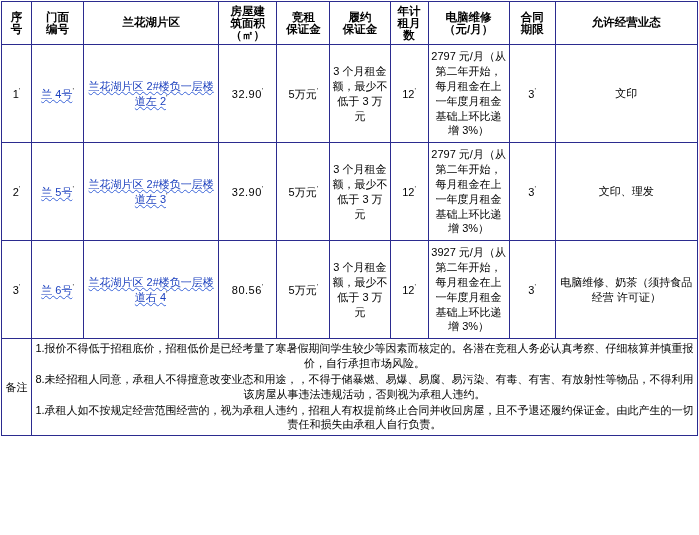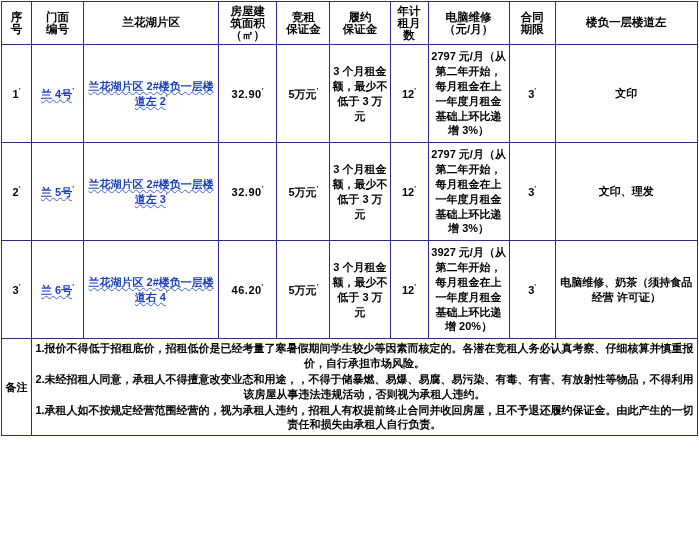--- a/index.html
+++ b/index.html
@@ -25,21 +25,21 @@
     margin: 1px 0 0 1px;
     table-layout: fixed;
   }
   table.doc td, table.doc th {
     border: 1px solid #2b2b8f;
     padding: 2px 2px;
     font-size: 11px;
     line-height: 1.35;
     vertical-align: middle;
     text-align: center;
-    font-weight: bold;
+    font-weight: normal;
     word-wrap: break-word;
     color: #000;
   }
   table.doc th {
     font-weight: bold;
     font-size: 11.5px;
     padding: 3px 2px;
   }
   .seq-stack {
     display: block;
@@ -126,21 +126,21 @@
           <span class="seq-stack">数</span>
         </th>
         <th>
           <span class="seq-stack">电脑维修</span>
           <span class="seq-stack">（元/月）</span>
         </th>
         <th>
           <span class="seq-stack">合同</span>
           <span class="seq-stack">期限</span>
         </th>
-        <th>楼负一层楼道左</th>
+        <th>允许经营业态</th>
       </tr>
     </thead>
     <tbody>
       <tr style="height:98px">
         <td><span>1</span><span class="tiny-mark">'</span></td>
         <td><span class="wavy">兰 4号</span><span class="tiny-mark">'</span></td>
         <td><span class="wavy">兰花湖片区 2#楼负一层楼道左 2</span><span class="tiny-mark">'</span></td>
         <td class="amount"><span>32.90</span><span class="tiny-mark">'</span></td>
         <td><span>5万元</span><span class="tiny-mark">'</span></td>
         <td class="dur-block"><span>3 个月租金额，最少不低于 3 万元</span></td>
@@ -158,31 +158,31 @@
         <td class="dur-block"><span>3 个月租金额，最少不低于 3 万元</span></td>
         <td><span>12</span><span class="tiny-mark">'</span></td>
         <td class="price-block"><span>2797 元/月（从第二年开始，每月租金在上一年度月租金基础上环比递增 3%）</span></td>
         <td><span>3</span><span class="tiny-mark">'</span></td>
         <td><span>文印、理发</span></td>
       </tr>
       <tr style="height:98px">
         <td><span>3</span><span class="tiny-mark">'</span></td>
         <td><span class="wavy">兰 6号</span><span class="tiny-mark">'</span></td>
         <td><span class="wavy">兰花湖片区 2#楼负一层楼道右 4</span><span class="tiny-mark">'</span></td>
-        <td class="amount"><span>46.20</span><span class="tiny-mark">'</span></td>
+        <td class="amount"><span>80.56</span><span class="tiny-mark">'</span></td>
         <td><span>5万元</span><span class="tiny-mark">'</span></td>
         <td class="dur-block"><span>3 个月租金额，最少不低于 3 万元</span></td>
         <td><span>12</span><span class="tiny-mark">'</span></td>
-        <td class="price-block"><span>3927 元/月（从第二年开始，每月租金在上一年度月租金基础上环比递增 20%）</span></td>
+        <td class="price-block"><span>3927 元/月（从第二年开始，每月租金在上一年度月租金基础上环比递增 3%）</span></td>
         <td><span>3</span><span class="tiny-mark">'</span></td>
         <td><span>电脑维修、奶茶（须持食品经营 许可证）</span></td>
       </tr>
       <tr>
         <td class="notes-label">备注</td>
         <td class="notes-body" colspan="9">
           <p>1.报价不得低于招租底价，招租低价是已经考量了寒暑假期间学生较少等因素而核定的。各潜在竞租人务必认真考察、仔细核算并慎重报价，自行承担市场风险。</p>
-          <p>2.未经招租人同意，承租人不得擅意改变业态和用途，，不得于储暴燃、易爆、易腐、易污染、有毒、有害、有放射性等物品，不得利用该房屋从事违法违规活动，否则视为承租人违约。</p>
+          <p>8.未经招租人同意，承租人不得擅意改变业态和用途，，不得于储暴燃、易爆、易腐、易污染、有毒、有害、有放射性等物品，不得利用该房屋从事违法违规活动，否则视为承租人违约。</p>
           <p>1.承租人如不按规定经营范围经营的，视为承租人违约，招租人有权提前终止合同并收回房屋，且不予退还履约保证金。由此产生的一切责任和损失由承租人自行负责。</p>
         </td>
       </tr>
     </tbody>
   </table>
 </div>
 
 </body></html>

